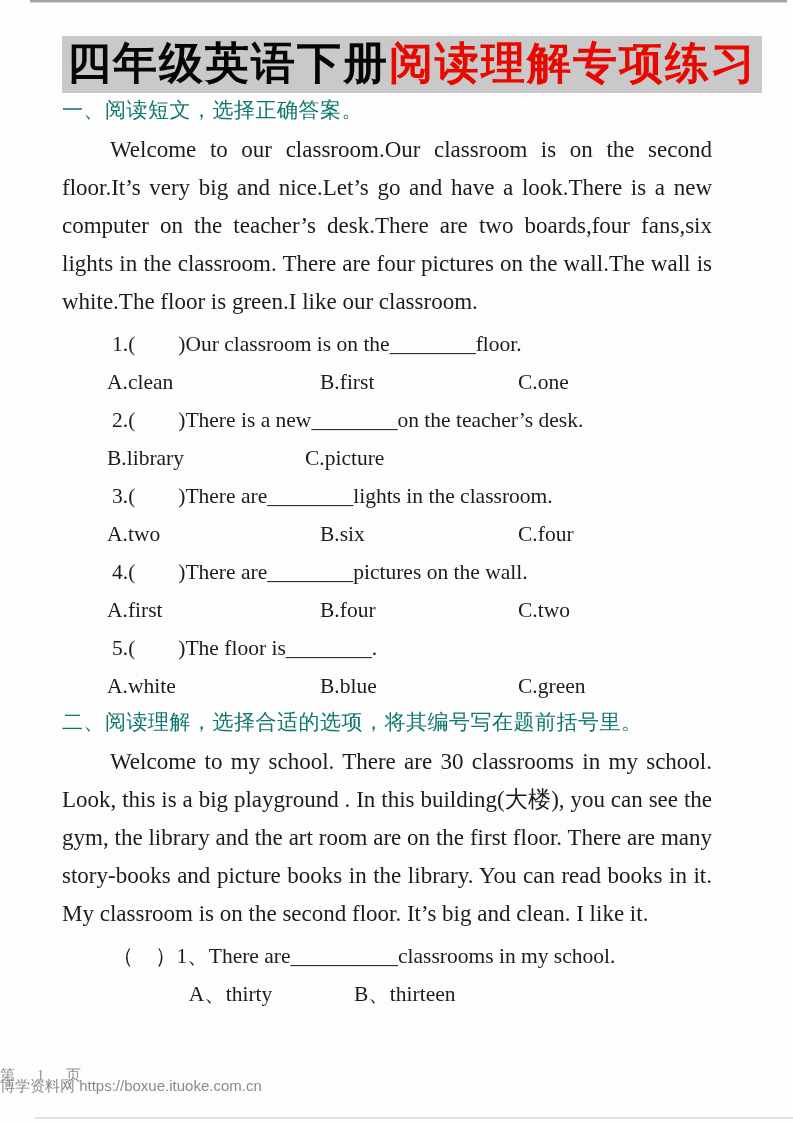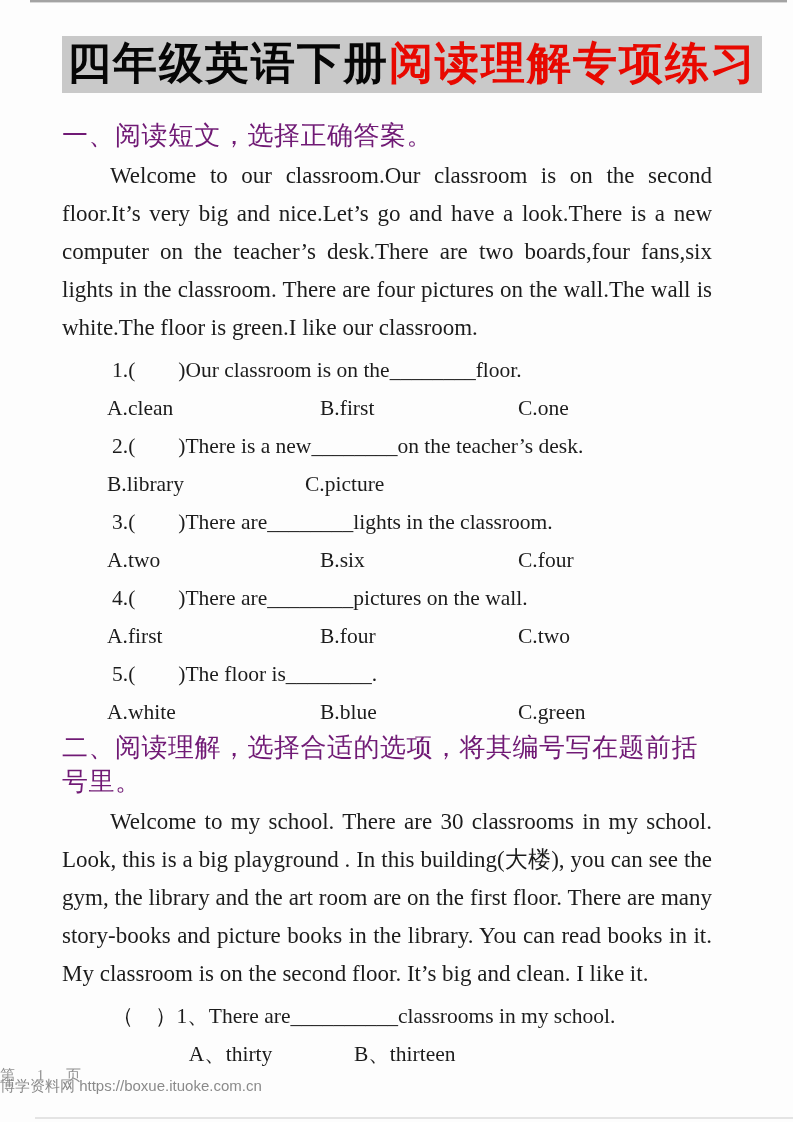--- a/index.html
+++ b/index.html
@@ -19,38 +19,37 @@
   }
   .bottom-line{
     position:absolute; left:35px; right:0; bottom:3px; height:2px;
     background:#e4e4e4;
   }
   .content{
     padding:36px 81px 0 62px;
   }
   .title-row{
     text-align:center;
-    margin-bottom:26px;
   }
   .title-hl{
     display:inline-block;
     background:#c9c9c9;
     padding:3px 5px 6px 5px;
     font-family:"Liberation Sans", sans-serif;
     font-weight:bold;
     font-size:44px;
     line-height:48px;
     letter-spacing:2px;
     white-space:nowrap;
   }
   .title-black{ color:#060606; }
   .title-red{ color:#e80800; }
   .sec-heading{
-    color:#701a75;
-    font-size:26px;
+    color:#0f766e;
+    font-size:21px;
     line-height:34px;
     margin-bottom:4px;
     letter-spacing:0.5px;
   }
   .passage{
     font-size:23px;
     line-height:38px;
     text-align:justify;
     text-indent:48px;
   }

